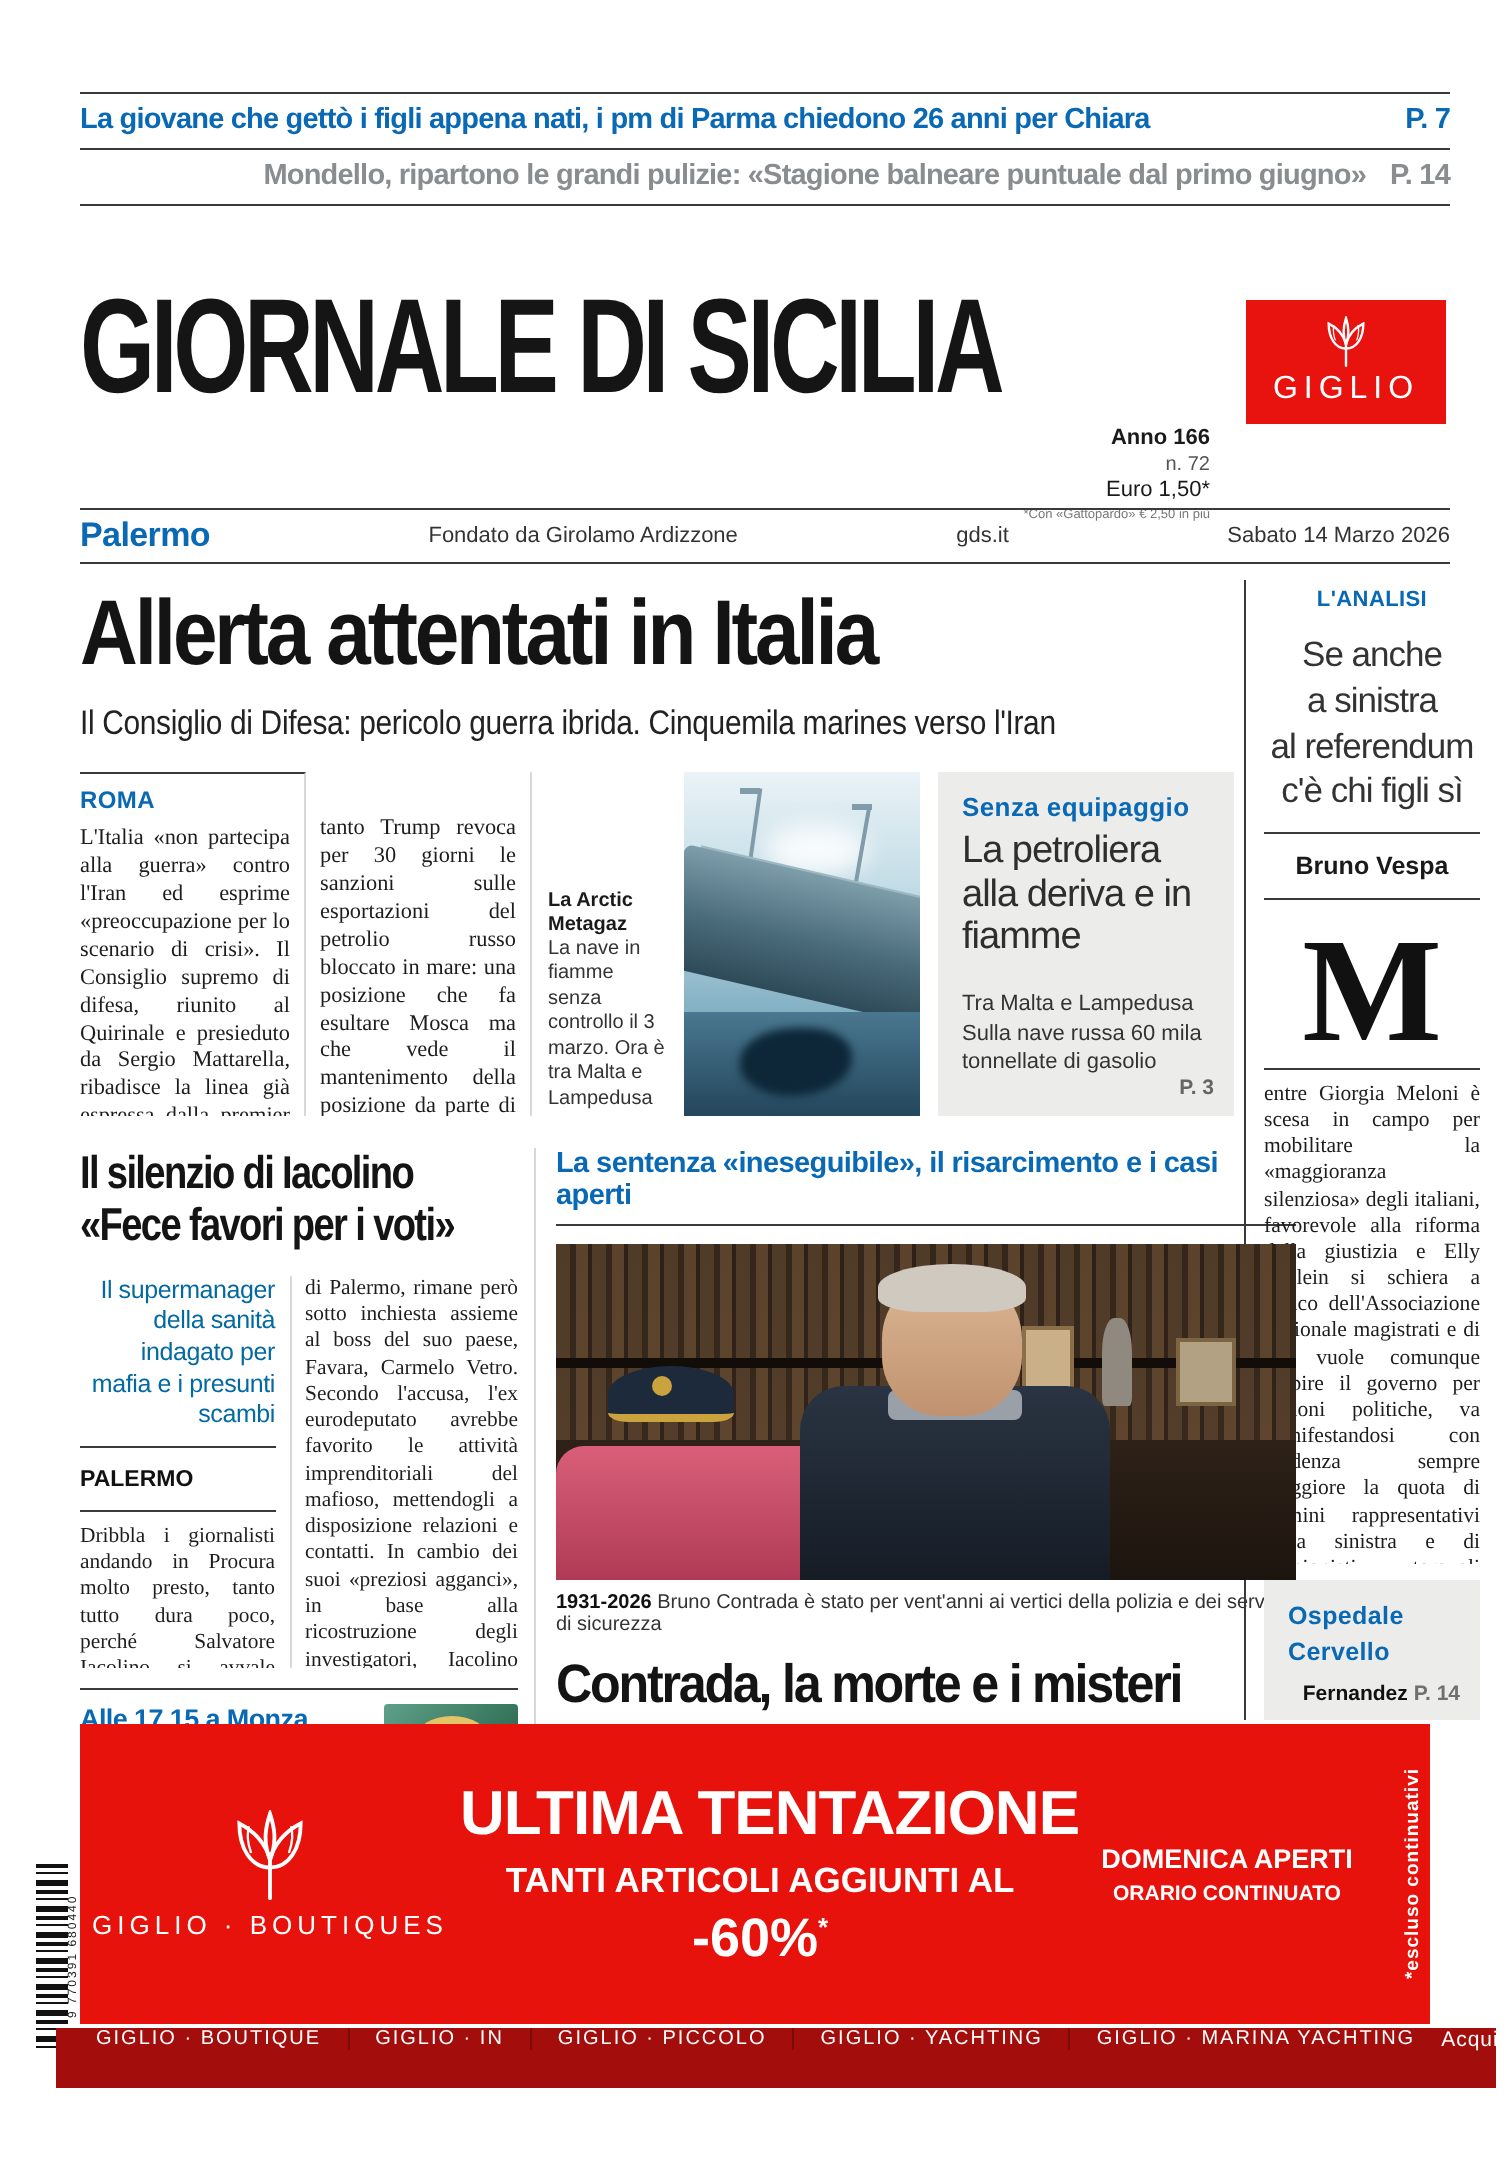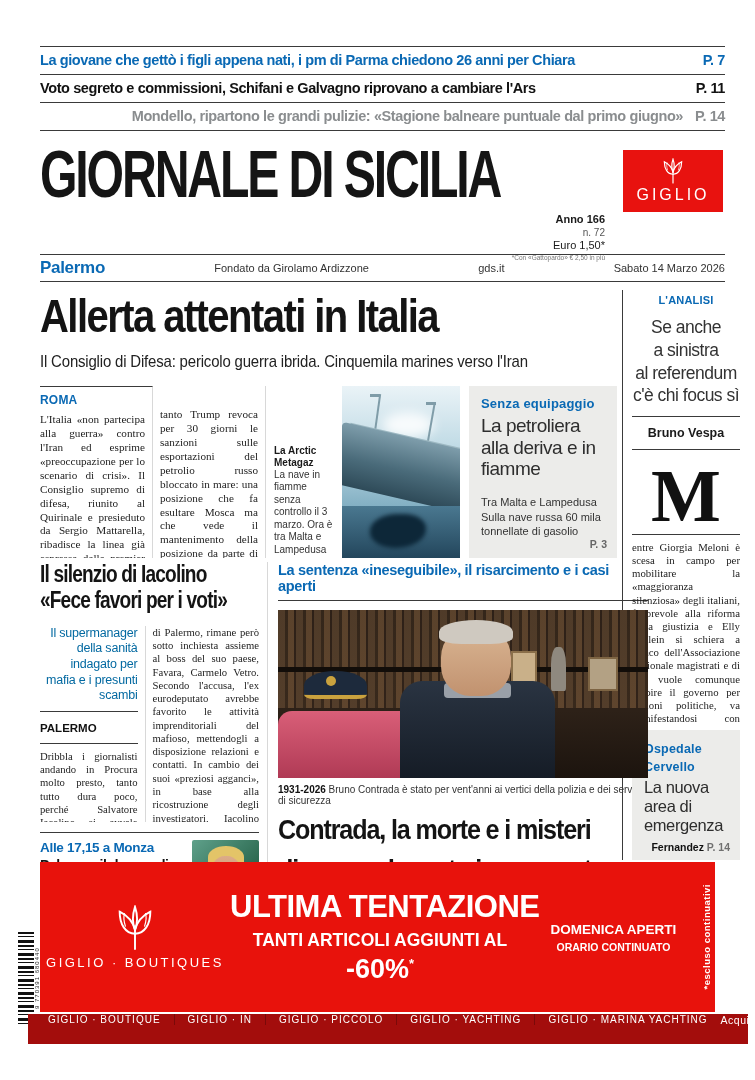--- a/index.html
+++ b/index.html
@@ -86,21 +86,21 @@
     background:linear-gradient(180deg,#4a7890 0%,#23465c 100%); }
   .sea-hole { position:absolute; left:28px; bottom:10px; width:56px; height:34px; background:#0d2738;
     border-radius:50% 40% 55% 45%; filter:blur(2px); }
   
   .graybox { flex:1; margin-left:9px; background:#ececea; padding:10px 10px 8px 12px; display:flex; flex-direction:column; }
   .graybox .kicker { font-size:13px; }
   .gb-title { font-size:19px; line-height:1.12; color:#2e2e2e; letter-spacing:-0.5px; margin-top:4px; }
   .gb-text { font-size:11px; line-height:1.3; color:#333; margin-top:auto; }
   .gb-page { text-align:right; font-size:10.5px; color:#666; font-weight:bold; }
   
-  .mid-row { display:flex; margin-top:4px; }
+  .mid-row { display:flex; margin-top:16px; }
   .left-stack { width:228px; padding-right:8px; border-right:1px solid #d8d8d8; }
   .iac-title { white-space:nowrap; font-size:23px; font-weight:800; letter-spacing:-1px; color:#141414;
     line-height:1.12; transform:scaleX(0.83); transform-origin:0 50%; }
   .iac-cols { display:flex; margin-top:12px; height:196px; overflow:hidden; }
   .iac-a { width:106px; padding-right:7px; border-right:1px solid #d8d8d8; }
   .iac-b { width:114px; padding-left:7px; }
   .standfirst { font-size:12.5px; line-height:1.25; color:#0369a1; letter-spacing:-0.2px;text-align:right; }
   .mini-rule { border-top:1px solid #3a3a3a; margin:7px 0 6px 0; }
   .kicker-black { font-weight:bold; font-size:11.5px; color:#111; }
   .byline { text-align:right; font-size:10.5px; margin-top:2px; }
@@ -191,24 +191,20 @@
 </head>
 <body>
 
 <div class="page">
 
   <div class="topbar">
     <div class="topbar-row tb-blue">
       <span>La giovane che gettò i figli appena nati, i pm di Parma chiedono 26 anni per Chiara</span>
       <span class="tb-page">P. 7</span>
     </div>
-    <div class="topbar-row tb-black">
-      <span>Voto segreto e commissioni, Schifani e Galvagno riprovano a cambiare l'Ars</span>
-      <span class="tb-page">P. 11</span>
-    </div>
     <div class="topbar-row tb-gray">
       <span>Mondello, ripartono le grandi pulizie: «Stagione balneare puntuale dal primo giugno»</span>
       <span class="tb-page">P. 14</span>
     </div>
   </div>
 
   <div class="masthead">
     <div class="mast-title">GIORNALE DI SICILIA</div>
     <div class="logo-box">
       <svg width="26" height="26" viewBox="0 0 48 48" fill="none" stroke="#ffffff" stroke-width="2.2" stroke-linecap="round">
@@ -344,34 +340,33 @@
     </div>
 
     <aside class="rail">
       <div class="rail-label">
         <span class="kicker" style="font-size:11px;">L'ANALISI</span>
       </div>
       <div class="an-head">
         <div>Se anche</div>
         <div>a sinistra</div>
         <div>al referendum</div>
-        <div>c'è chi focus sì</div>
+        <div>c'è chi figli sì</div>
       </div>
       <div class="rail-rule"></div>
       <div class="an-byline">Bruno Vespa</div>
       <div class="rail-rule"></div>
       <div class="dropcap">M</div>
       <div class="rail-rule" style="margin:4px 0 0 0;"></div>
       <div class="an-body">
         <p>entre Giorgia Meloni è scesa in campo per mobilitare la «maggioranza silenziosa» degli italiani, favorevole alla riforma della giustizia e Elly Schlein si schiera a fianco dell'Associazione nazionale magistrati e di chi vuole comunque colpire il governo per ragioni politiche, va manifestandosi con evidenza sempre maggiore la quota di uomini rappresentativi della sinistra e di opinionisti autorevoli con il cuore a sinistra che si espongono a votare Sì, pur votando contro il governo Meloni alle prossime elezioni politiche.</p>
 
       </div>
       <div class="cervello">
         <span class="kicker" style="font-size:12.5px;">Ospedale Cervello</span>
-        <div class="cerv-title">La nuova area di emergenza</div>
         <div class="cerv-byline">
           <b>Fernandez</b>
           <span class="pg">P. 14</span>
         </div>
       </div>
     </aside>
   </div>
 
   <div class="ad-zone">
     <div class="barcode-wrap">

